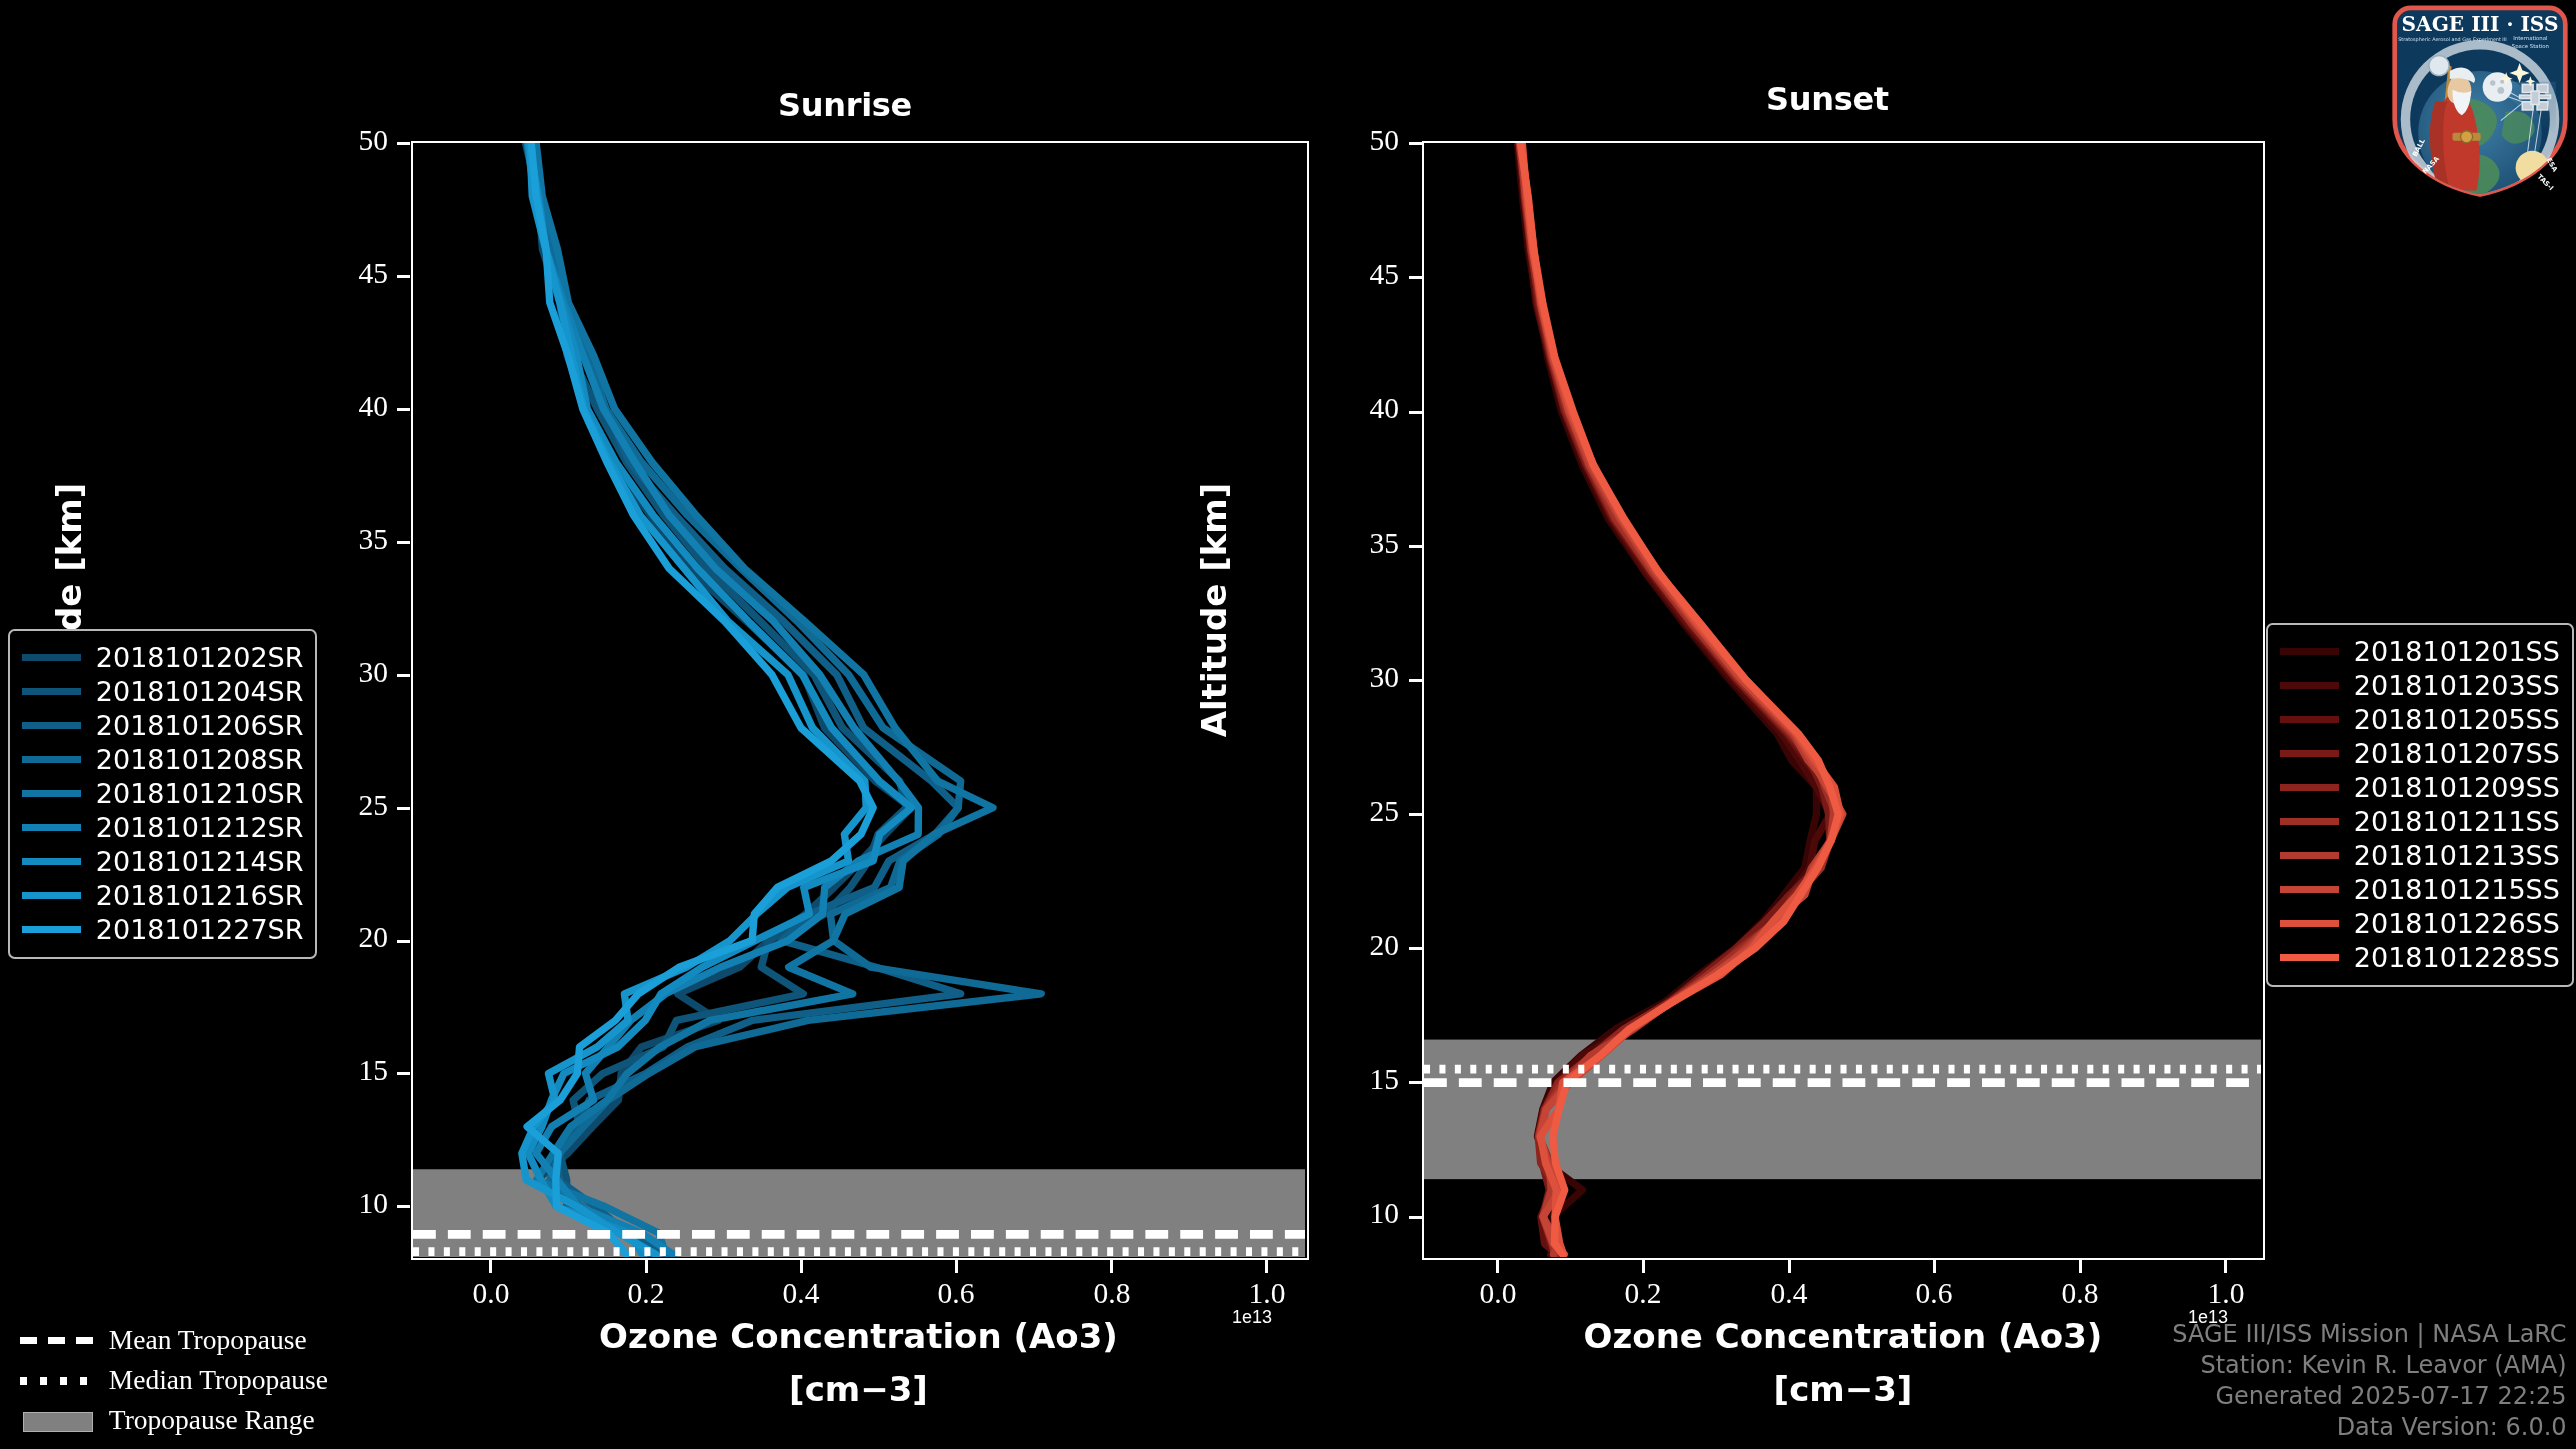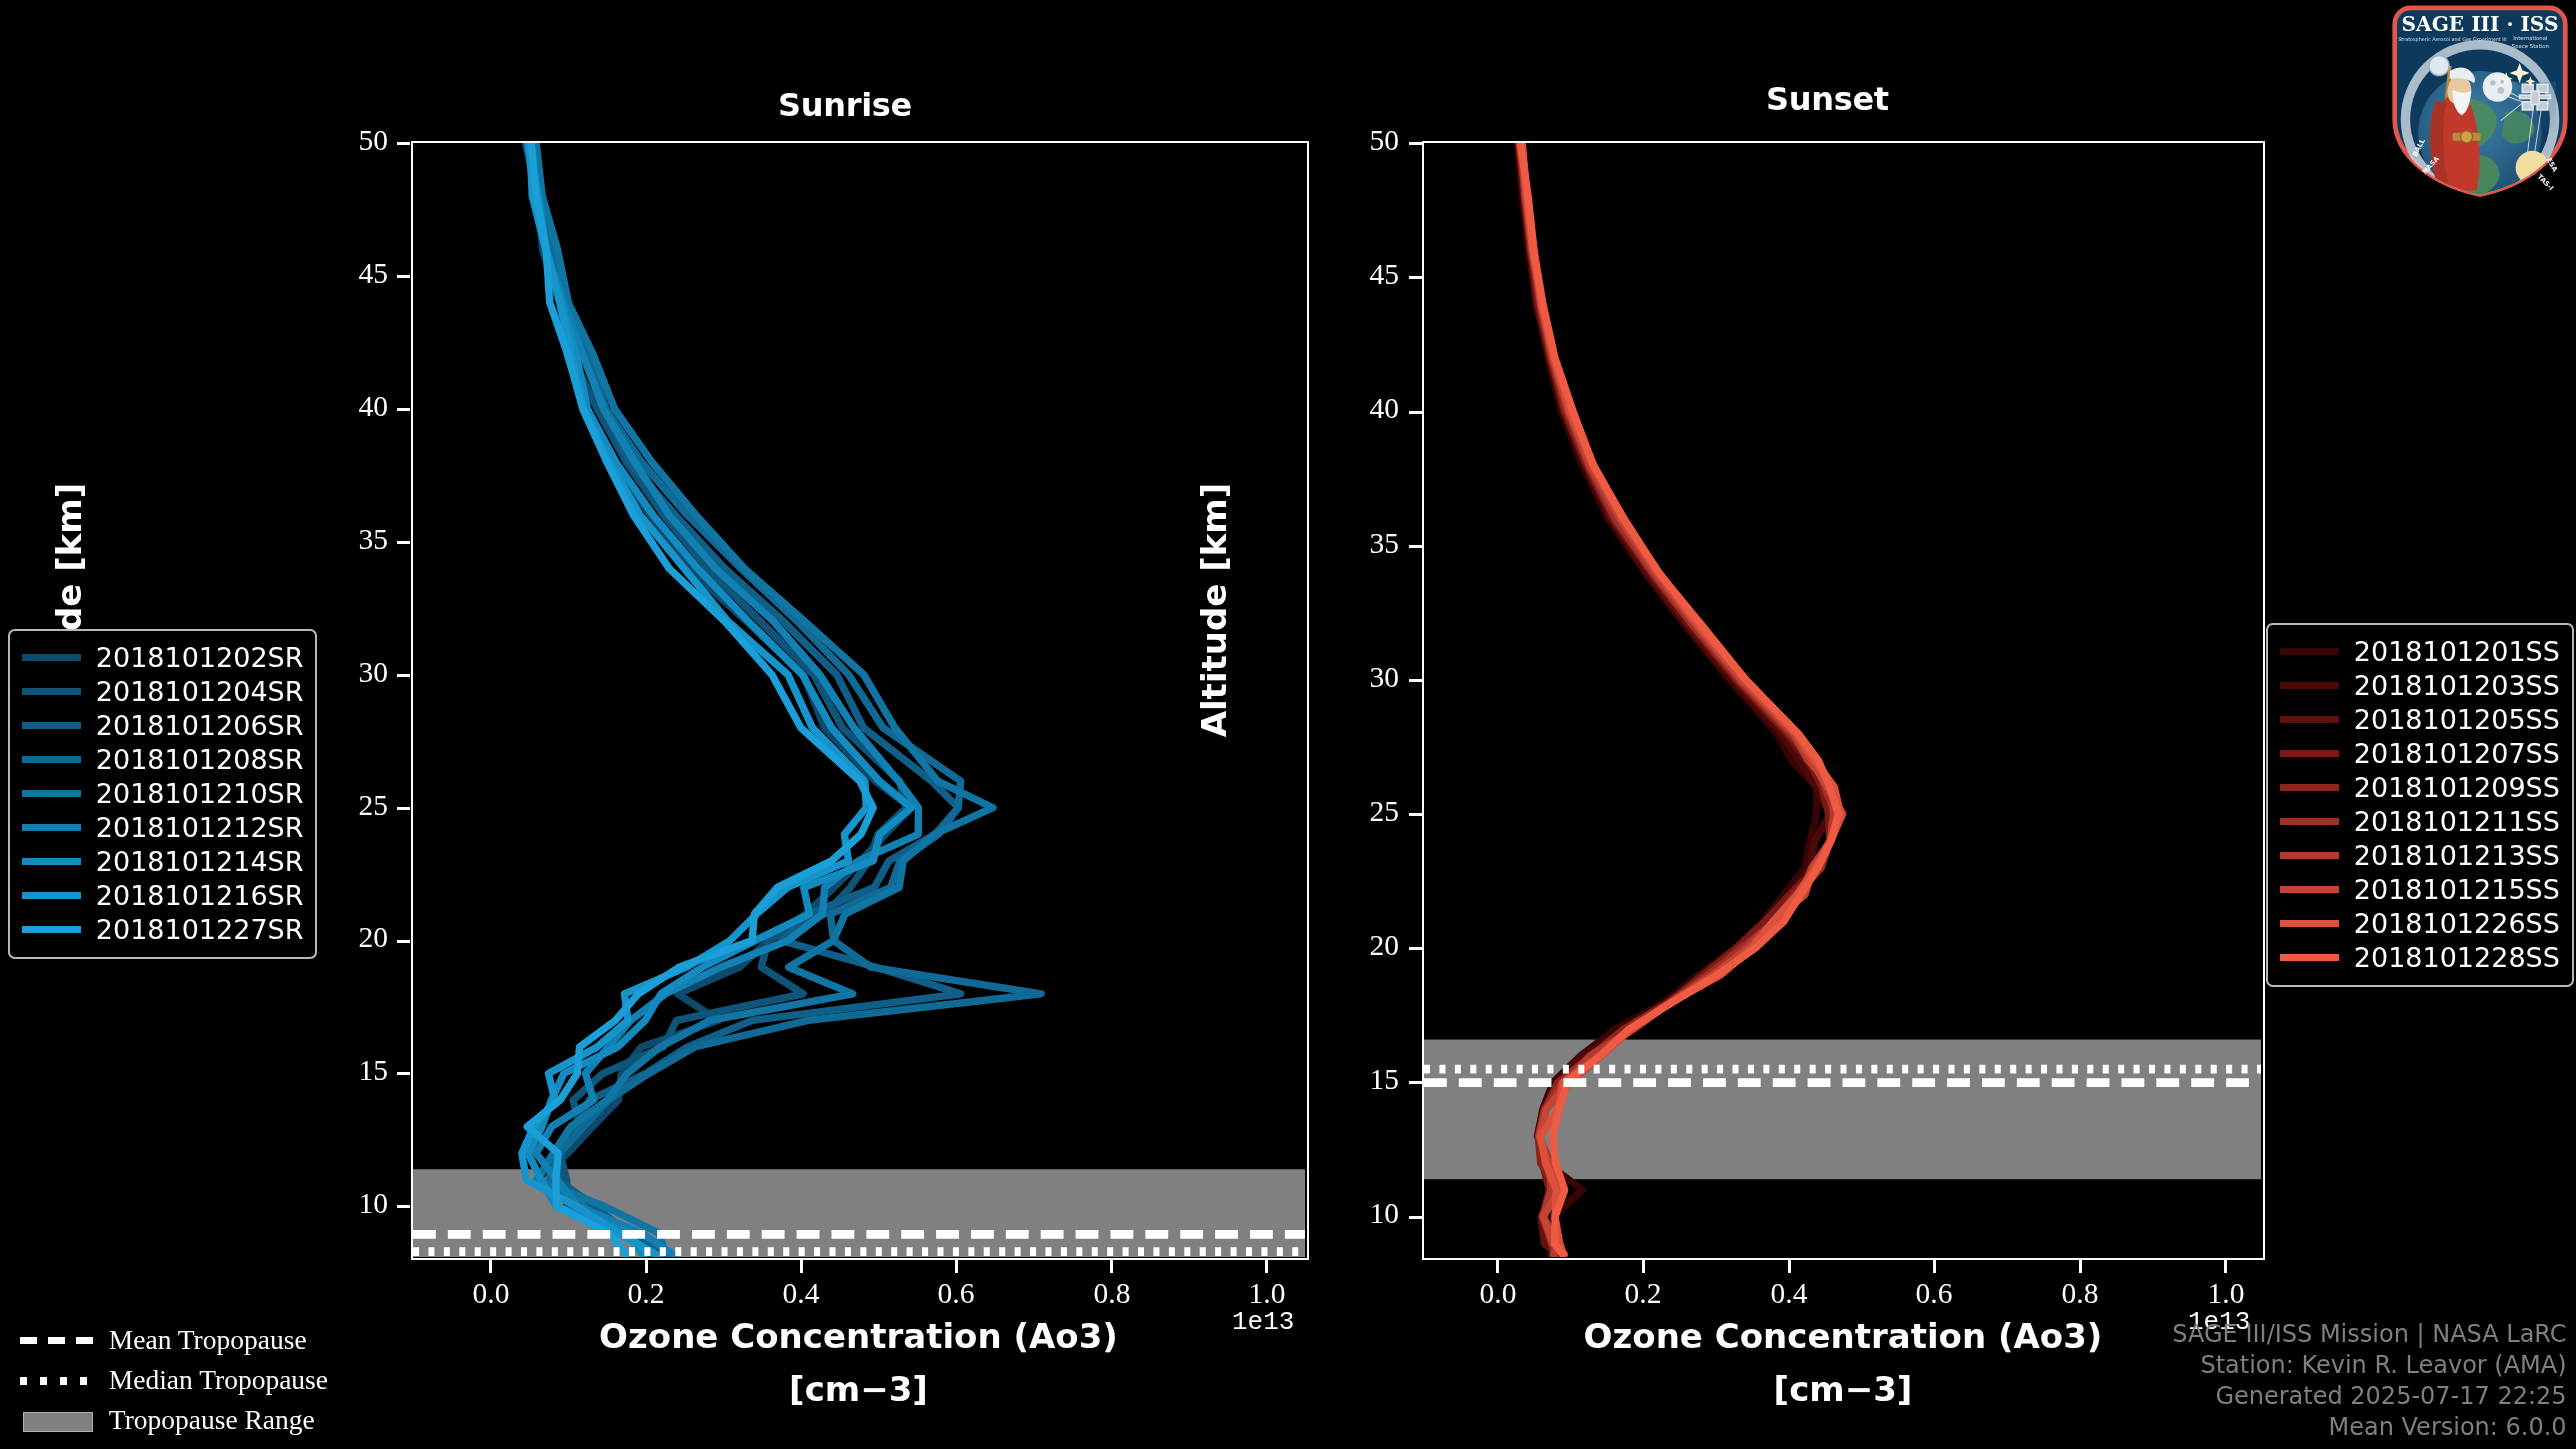--- a/index.html
+++ b/index.html
@@ -39,22 +39,22 @@
   }
   .ylab { text-align: right; }
 
   .axis-title {
     position: absolute; color: #fff; font-weight: bold;
     font-family: "DejaVu Sans", sans-serif; font-size: 34px;
     white-space: nowrap; text-align: center;
   }
   .axis-sub { font-size: 34px; font-weight: bold; }
   .offset-txt {
-    position: absolute; color: #fff; font-size: 26px;
-    font-family: Liberation Mono, monospace; white-space: nowrap;
+    position: absolute; color: #fff; font-size: 18px;
+    font-family: Liberation Sans, sans-serif; white-space: nowrap;
   }
   #ylabel-left {
     position: absolute; left: -72px; top: 590px; width: 282px;
     transform: rotate(-90deg); transform-origin: center center;
     color: #fff; font-weight: bold; font-size: 34px; text-align: center;
     font-family: "DejaVu Sans", sans-serif;
   }
   #ylabel-right {
     position: absolute; left: 1073px; top: 590px; width: 282px;
     transform: rotate(-90deg); transform-origin: center center;
@@ -331,21 +331,21 @@
           <span class="tl-box"></span>
         </span>
     <span class="tl-text">Tropopause Range</span>
   </div>
 </div>
 
 <div id="credits">
   <div>SAGE III/ISS Mission | NASA LaRC</div>
   <div>Station: Kevin R. Leavor (AMA)</div>
   <div>Generated 2025-07-17 22:25</div>
-  <div>Mean Version: 6.0.0</div>
+  <div>Data Version: 6.0.0</div>
 </div>
 
 <div id="logo">
   <svg width="184" height="199" viewBox="0 0 274 296">
     <defs>
       <clipPath id="shieldClip">
         <path d="M34 10 H240 A24 24 0 0 1 264 34 V176 C264 232 205 274 137 288 C69 274 10 232 10 176 V34 A24 24 0 0 1 34 10 Z"></path>
       </clipPath>
       <radialGradient id="earthG" cx="45%" cy="40%" r="65%">
         <stop offset="0%" stop-color="#3f7fa8"></stop>

